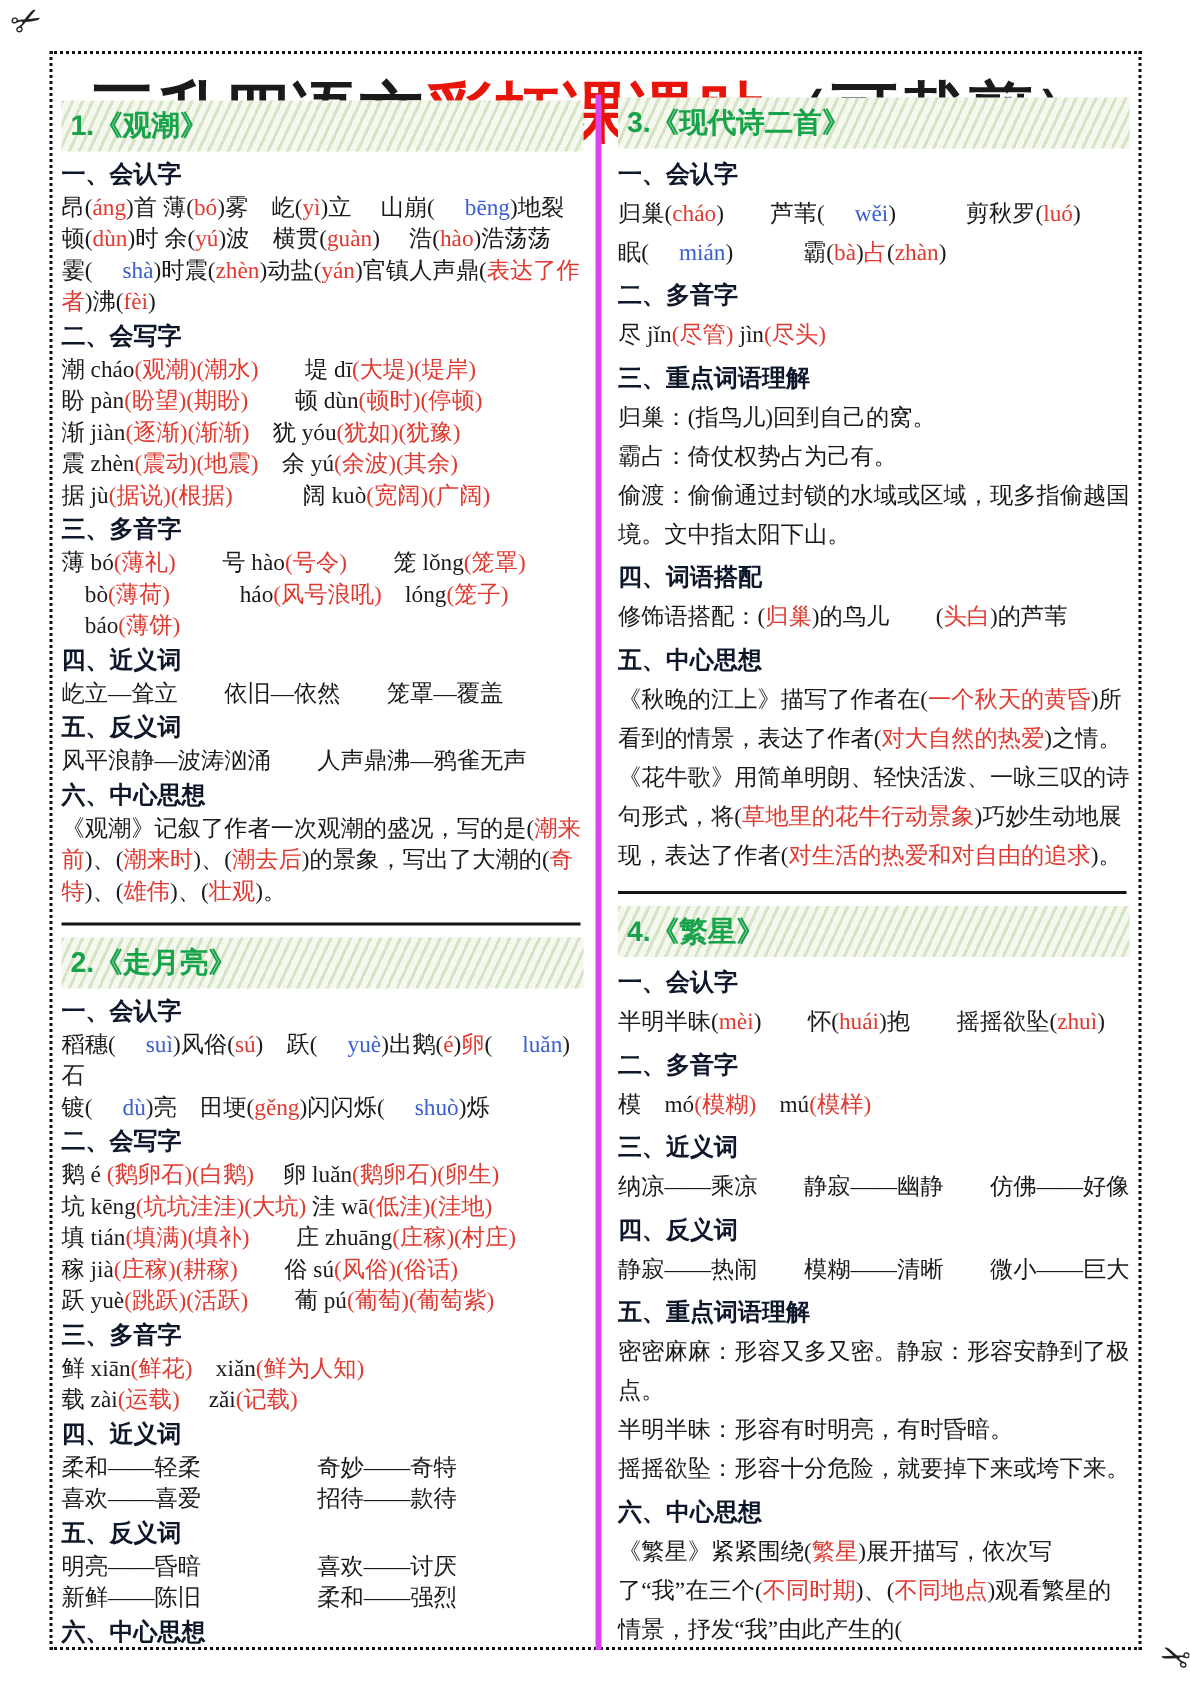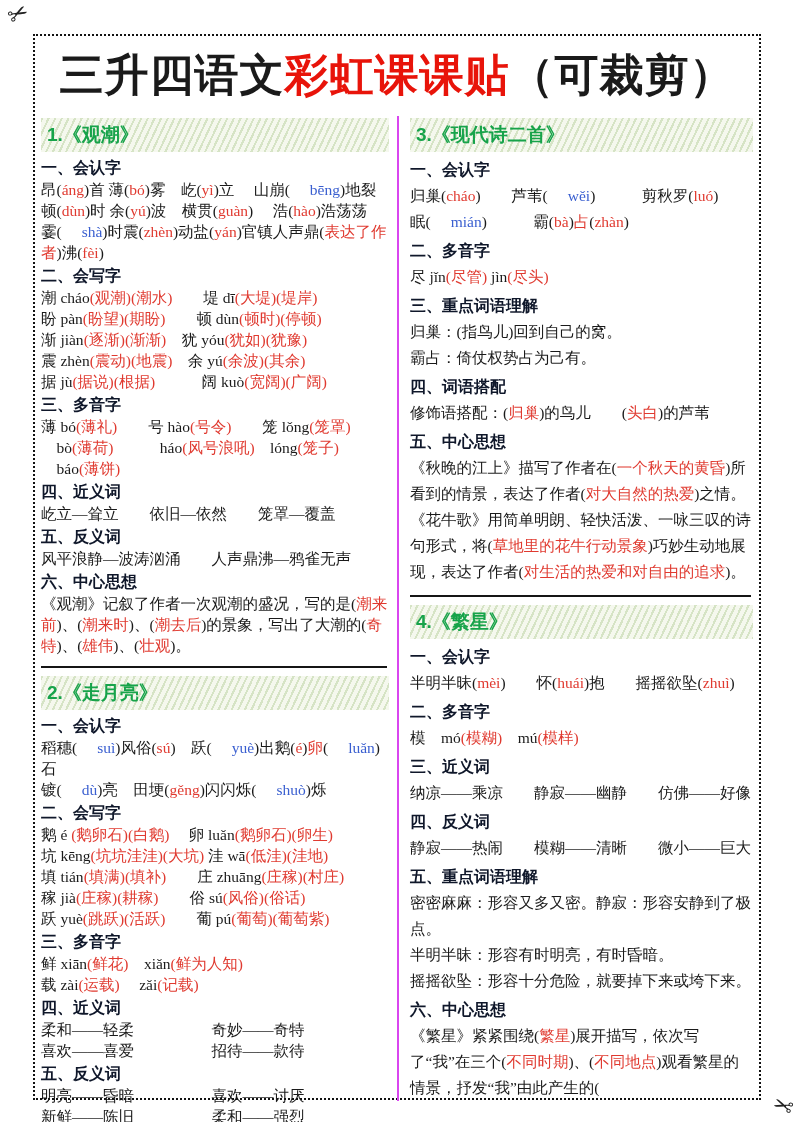--- a/index.html
+++ b/index.html
@@ -13,23 +13,23 @@
   .sheet{
     position:absolute;left:33px;top:34px;width:728px;height:1066px;
     border:2px dotted #111;box-sizing:border-box;padding:4px 2px 0 2px;
   }
   .title{
     text-align:center;font-size:44px;font-weight:bold;color:#111;
     margin:6px 0 10px 0;letter-spacing:1px;line-height:60px;
     font-family:"Liberation Serif","DejaVu Serif",serif;
   }
   .title .c-r{color:#e8140a;}
-  .cols{display:flex;align-items:flex-start;height:984px;}
+  .cols{display:flex;align-items:flex-end;height:984px;}
   .col{width:50%;box-sizing:border-box;padding:0 8px 0 4px;}
-  .col2{border-left:2px solid #d946ef;padding-left:11px;padding-right:4px;}
+  .col2{border-left:4px solid #d946ef;padding-left:11px;padding-right:4px;}
   .sec-header{
     margin:2px 0 5px 0;padding:4px 6px;font-weight:bold;font-size:19px;color:#17a34a;
     font-family:"Liberation Sans","DejaVu Sans",sans-serif;
     background-color:#f5f8ee;
     background-image:repeating-linear-gradient(115deg,rgba(176,203,148,.45) 0 2px,rgba(255,255,255,0) 2px 6px);
   }
   .subhead{
     color:#0f172a;font-weight:bold;font-size:16px;line-height:22px;margin-top:2px;
     font-family:"Liberation Sans","DejaVu Sans",sans-serif;
   }
@@ -97,20 +97,21 @@
     <div class="col col2">
         <div class="sec-header">3.《现代诗二首》</div>
         <div class="subhead">一、会认字</div>
         <div class="line"><span class="c-k">归巢(</span><span class="c-r">cháo</span><span class="c-k">)　　芦苇(</span><span class="c-b">wěi</span><span class="c-k">)　　　剪秋罗(</span><span class="c-r">luó</span><span class="c-k">)</span></div>
         <div class="line"><span class="c-k">眠(</span><span class="c-b">mián</span><span class="c-k">)　　　霸(</span><span class="c-r">bà</span><span class="c-k">)</span><span class="c-r">占</span><span class="c-k">(</span><span class="c-r">zhàn</span><span class="c-k">)</span></div>
         <div class="subhead">二、多音字</div>
         <div class="line"><span class="c-k">尽 jǐn</span><span class="c-r">(尽管)</span><span class="c-k"> jìn</span><span class="c-r">(尽头)</span></div>
         <div class="subhead">三、重点词语理解</div>
         <div class="line"><span class="c-k">归巢：(指鸟儿)回到自己的窝。</span></div>
         <div class="line"><span class="c-k">霸占：倚仗权势占为己有。</span></div>
+        <div class="line"><span class="c-k">偷渡：偷偷通过封锁的水域或区域，现多指偷越国境。文中指太阳下山。</span></div>
         <div class="subhead">四、词语搭配</div>
         <div class="line"><span class="c-k">修饰语搭配：(</span><span class="c-r">归巢</span><span class="c-k">)的鸟儿　　(</span><span class="c-r">头白</span><span class="c-k">)的芦苇</span></div>
         <div class="subhead">五、中心思想</div>
         <div class="line"><span class="c-k">《秋晚的江上》描写了作者在(</span><span class="c-r">一个秋天的黄昏</span><span class="c-k">)所看到的情景，表达了作者(</span><span class="c-r">对大自然的热爱</span><span class="c-k">)之情。</span></div>
         <div class="line"><span class="c-k">《花牛歌》用简单明朗、轻快活泼、一咏三叹的诗句形式，将(</span><span class="c-r">草地里的花牛行动景象</span><span class="c-k">)巧妙生动地展现，表达了作者(</span><span class="c-r">对生活的热爱和对自由的追求</span><span class="c-k">)。</span></div>
         <div class="divider"></div>
         <div class="sec-header">4.《繁星》</div>
         <div class="subhead">一、会认字</div>
         <div class="line"><span class="c-k">半明半昧(</span><span class="c-r">mèi</span><span class="c-k">)　　怀(</span><span class="c-r">huái</span><span class="c-k">)抱　　摇摇欲坠(</span><span class="c-r">zhuì</span><span class="c-k">)</span></div>
         <div class="subhead">二、多音字</div>

